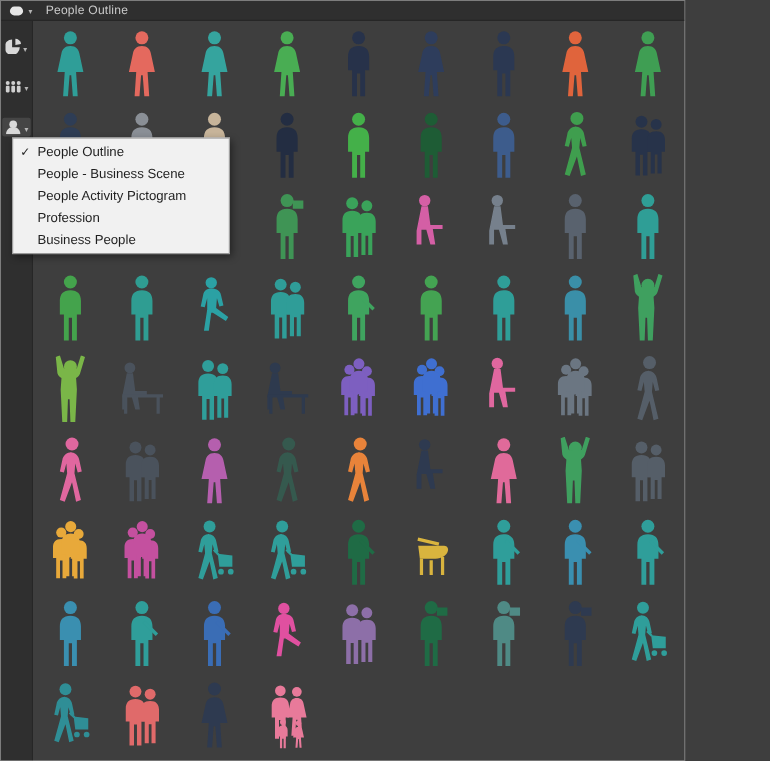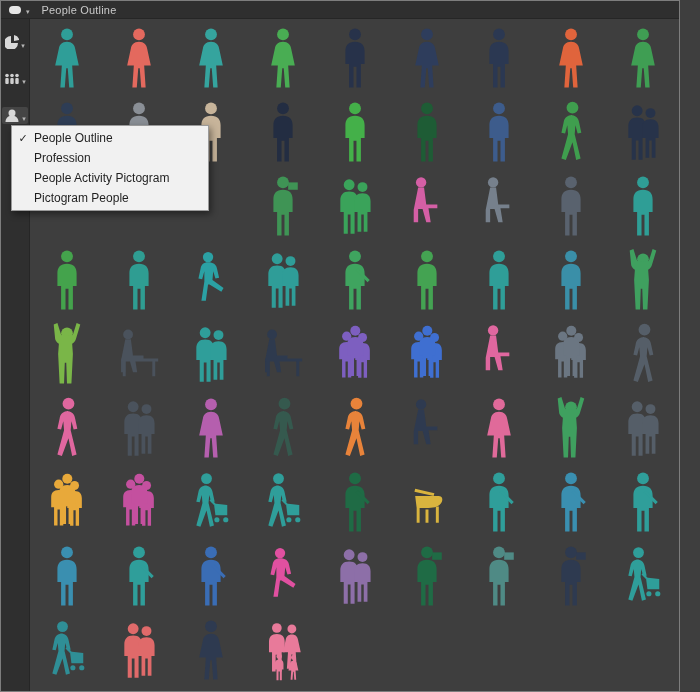--- a/index.html
+++ b/index.html
@@ -1,18 +1,18 @@
 <!DOCTYPE html>
 <html><head>
 <meta charset="utf-8">
 <style>
   *{box-sizing:border-box;margin:0;padding:0}
   html,body{width:700px;height:692px}
   body{font-family:"Liberation Sans",sans-serif;background:#3e3e3e;overflow:hidden}
-  .window{position:relative;width:680px;height:692px;background:#3e3e3e;border:1px solid #7d7d7d}
+  .window{position:relative;width:623px;height:692px;background:#3e3e3e;border:1px solid #7d7d7d}
 
   
   .titlebar{position:absolute;left:0;top:0;right:0;height:18px;background:#2f2f2f;
     border-bottom:1px solid #262626;display:flex;align-items:center;z-index:5}
   .titlebar .tool{margin-left:5px}
   .title{color:#c9c9c9;font-size:11px;margin-left:10px;letter-spacing:.2px}
 
   
   .sidebar{position:absolute;left:0;top:18px;width:29px;bottom:0;background:#2f2f2f;
     border-right:1px solid #262626;display:flex;flex-direction:column;align-items:center;
@@ -545,25 +545,29 @@
       </div>
   </div>
 
   <div class="menu">
     <div class="menu-item">
       <span class="check">✓</span>
       <span class="label">People Outline</span>
     </div>
     <div class="menu-item">
       <span class="check"></span>
-      <span class="label">Profession</span>
+      <span class="label">People - Business Scene</span>
     </div>
     <div class="menu-item">
       <span class="check"></span>
       <span class="label">People Activity Pictogram</span>
     </div>
     <div class="menu-item">
       <span class="check"></span>
-      <span class="label">Pictogram People</span>
+      <span class="label">Profession</span>
+    </div>
+    <div class="menu-item">
+      <span class="check"></span>
+      <span class="label">Business People</span>
     </div>
   </div>
 
 </div>
 
 </body></html>

